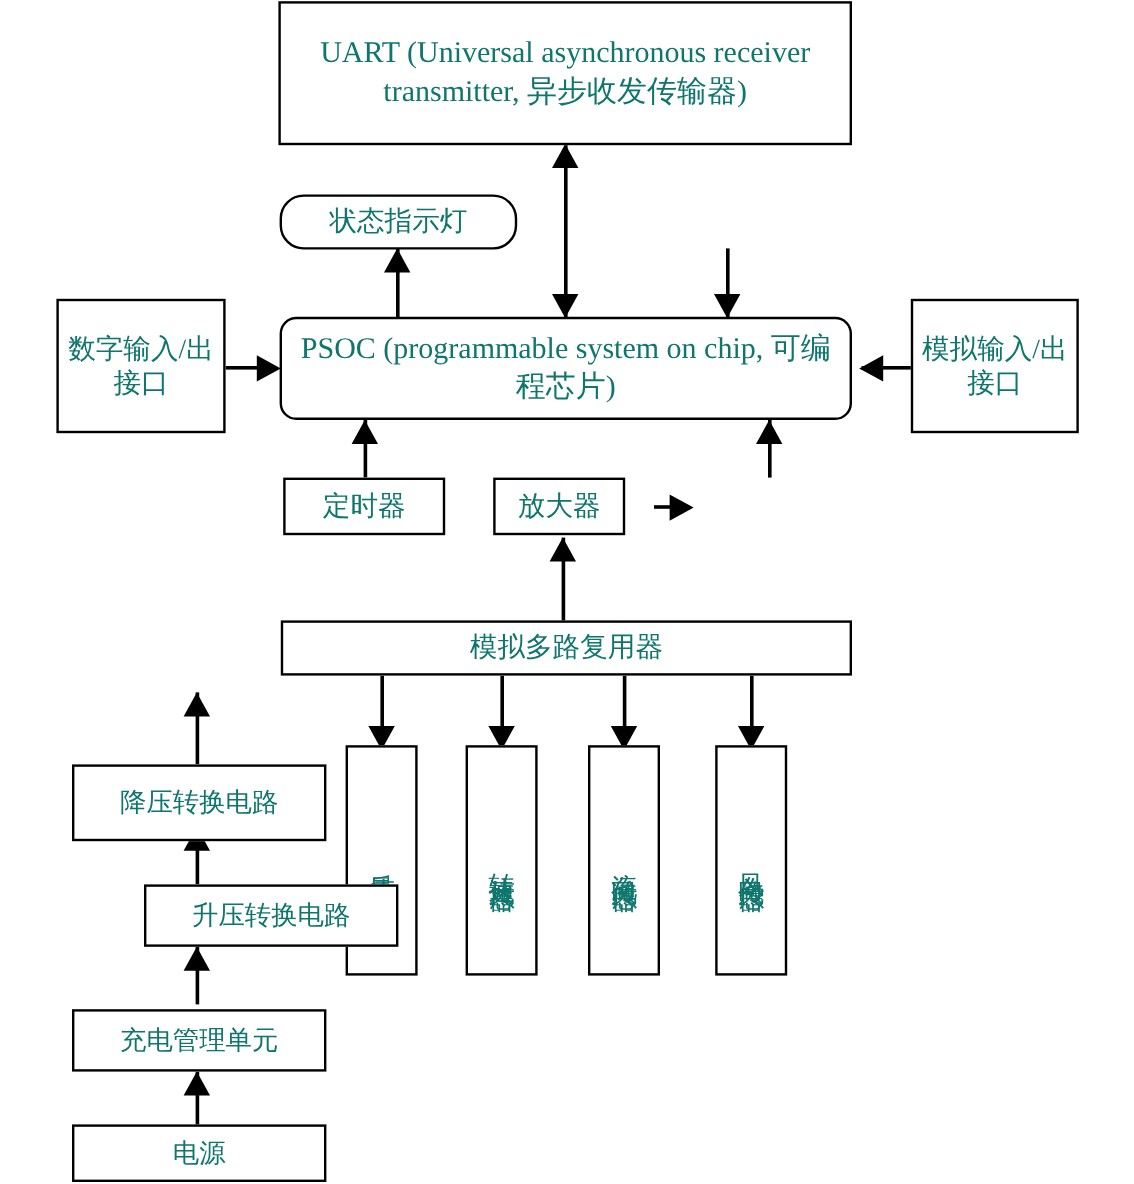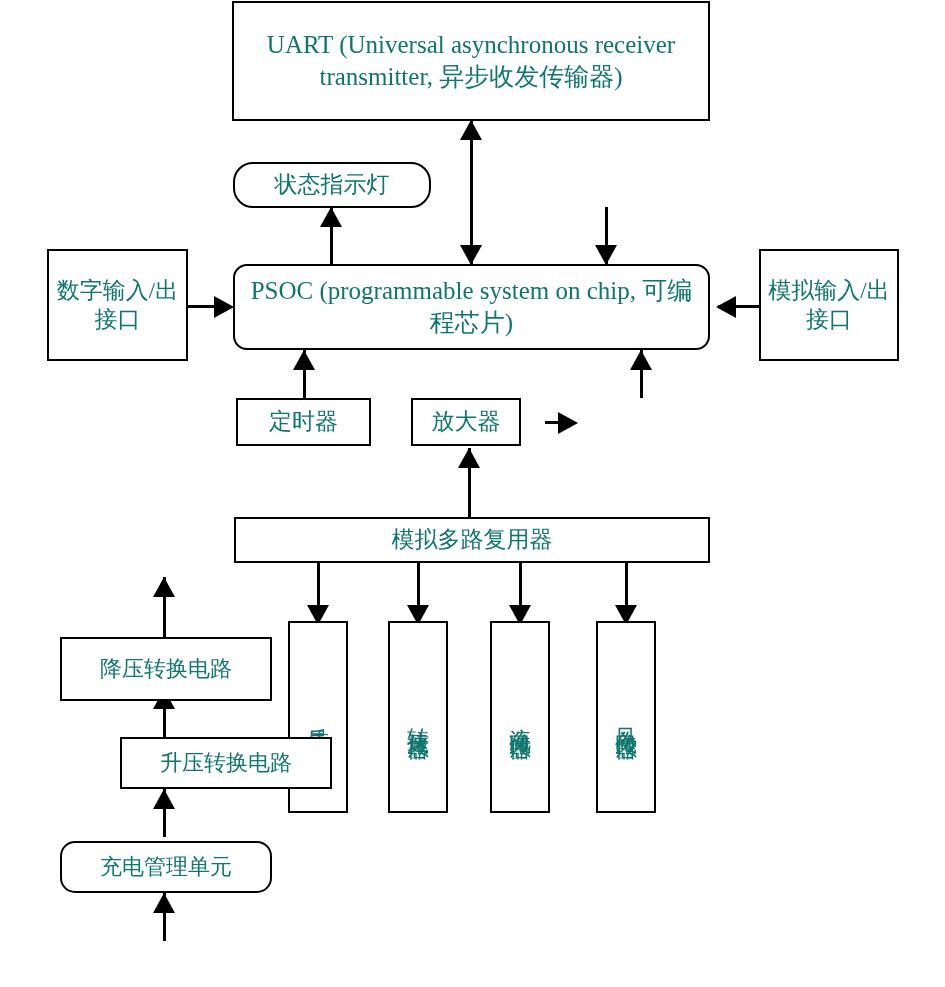--- a/index.html
+++ b/index.html
@@ -189,18 +189,21 @@
   </div>
 
   <div class="box fs-20" style="left:60px; top:637px; width:212px; height:64px;">
     <span class="lbl">降压转换电路</span>
   </div>
 
   <div class="box fs-20" style="left:76px; top:737px; width:212px; height:52px;margin-left:44px;">
     <span class="lbl">升压转换电路</span>
   </div>
 
-  <div class="box fs-20" style="left:60px; top:841px; width:212px; height:52px;border-radius:15px;">
+  <div class="box fs-20" style="left:60px; top:841px; width:212px; height:52px;">
     <span class="lbl">充电管理单元</span>
   </div>
 
+  <div class="box fs-20" style="left:60px; top:937px; width:212px; height:48px;">
+    <span class="lbl">电源</span>
+  </div>
 
 </div>
 
 </body></html>

